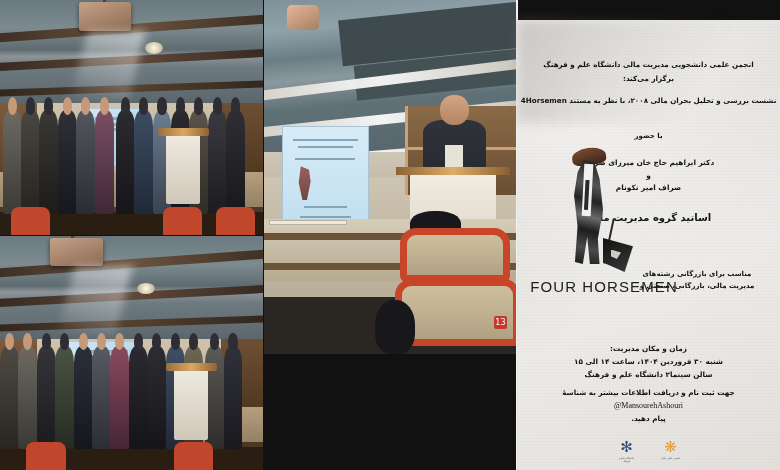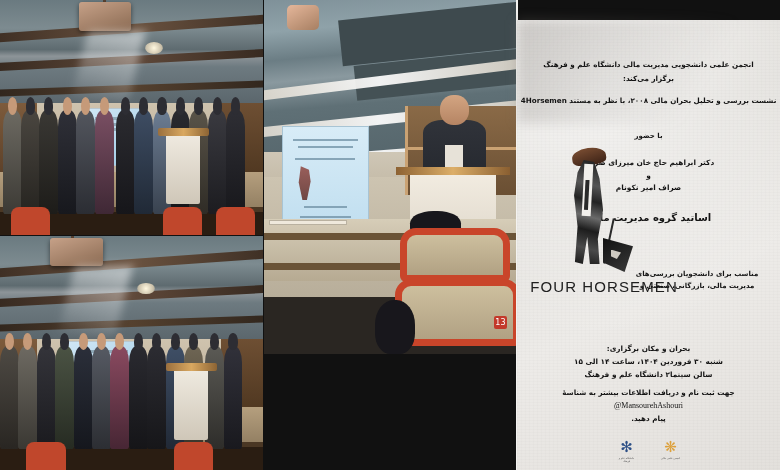--- a/index.html
+++ b/index.html
@@ -304,24 +304,24 @@
     <div class="horsefig">
       <span class="hat"></span>
       <span class="body"></span>
       <span class="sash"></span>
       <span class="flagpole"></span>
       <span class="flag"></span>
     </div>
 
     <div class="fhtitle">FOUR HORSEMEN</div>
 
-    <div class="ptxt t-suit">مناسب برای دانشجویان بررسی‌های</div>
+    <div class="ptxt t-suit">مناسب برای بازرگانی رشته‌های</div>
     <div class="ptxt t-suit" style="top:260px">مدیریت مالی، بازرگانی، صنعتی و</div>
 
-    <div class="ptxt t-when">بحران و مکان برگزاری:</div>
+    <div class="ptxt t-when">زمان و مکان مدیریت:</div>
     <div class="ptxt t-when" style="top:335px">شنبه ۳۰ فروردین ۱۴۰۴، ساعت ۱۴ الی ۱۵</div>
     <div class="ptxt t-when" style="top:348px">سالن سینما۲ دانشگاه علم و فرهنگ</div>
 
     <div class="ptxt t-contact">جهت ثبت نام و دریافت اطلاعات بیشتر به شناسۀ</div>
     <div class="ptxt t-contact t-handle" style="top:379px">@MansourehAshouri</div>
     <div class="ptxt t-contact" style="top:392px">پیام دهید.</div>
 
     <div class="logos">
       <div class="logo">
         <div class="mark m-blue">✻</div>

